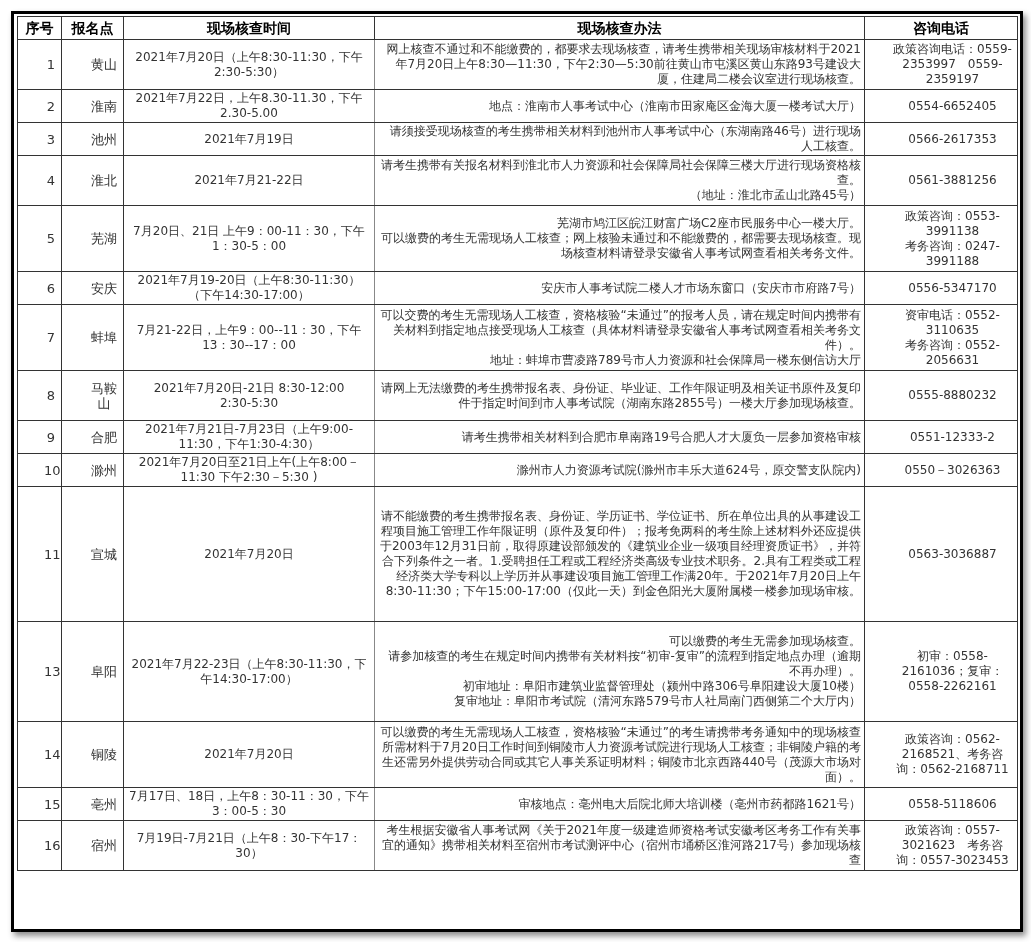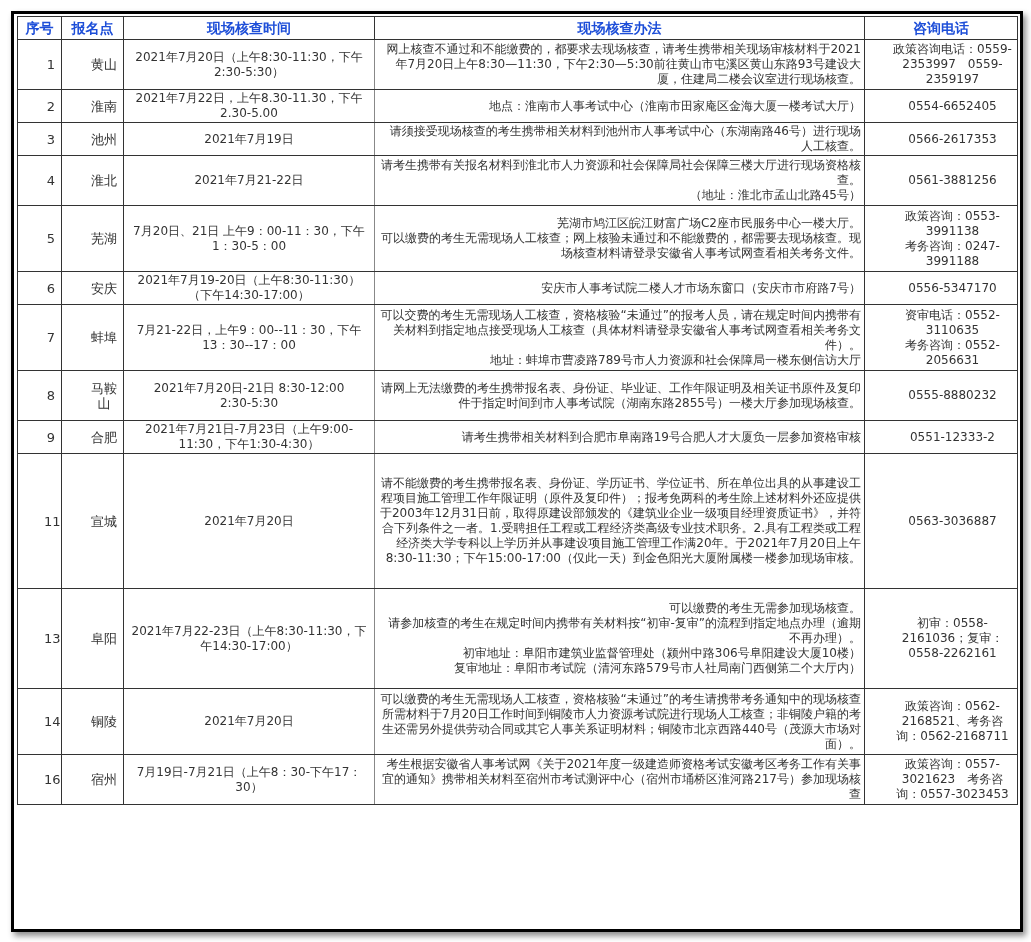--- a/index.html
+++ b/index.html
@@ -6,21 +6,21 @@
   body { width: 1031px; height: 942px; position: relative; overflow: hidden;
          font-family: "DejaVu Sans", "Liberation Sans", sans-serif; }
   .frame {
     position: absolute; left: 11px; top: 11px; width: 1012px; height: 921px;
     border: 3px solid #000; box-sizing: border-box; background: #fff;
     box-shadow: 3px 4px 6px rgba(0,0,0,0.45);
     padding: 2px 3px 0 3px;
   }
   table { border-collapse: collapse; width: 1000px; table-layout: fixed; }
   th, td { border: 1px solid #333; color: #333; font-size: 12px; line-height: 15px; }
-  th { font-weight: bold; font-size: 14px; color: #1d4ed8; height: 22px; text-align: center; padding: 0; margin-left: 7px; }
+  th { font-weight: bold; font-size: 14px; color: #000000; height: 22px; text-align: center; padding: 0; margin-left: 7px; }
   td { padding: 1px 3px; vertical-align: middle; }
   td.c { text-align: center; padding-left: 26px; }
   td.l { text-align: right; white-space: pre-line; }
   td.time { text-align: center; border-left-color: #888; border-right-color: #888; }
   td.name, td.idx { font-size: 13px; }
   .col-idx { width: 44px; } .col-name { width: 62px; } .col-time { width: 251px; }
   .col-method { width: 490px; } .col-phone { width: 153px; }
 </style>
 </head>
 <body>
@@ -106,20 +106,27 @@
           <td class="l">请网上无法缴费的考生携带报名表、身份证、毕业证、工作年限证明及相关证书原件及复印件于指定时间到市人事考试院（湖南东路2855号）一楼大厅参加现场核查。</td>
           <td class="c" style="white-space: pre-line;">0555-8880232</td>
         </tr>
         <tr style="height: 33px;">
           <td class="c idx">9</td>
           <td class="c name">合肥</td>
           <td class="time" style="white-space: pre-line;">2021年7月21日-7月23日（上午9:00-11:30，下午1:30-4:30）</td>
           <td class="l">请考生携带相关材料到合肥市阜南路19号合肥人才大厦负一层参加资格审核</td>
           <td class="c" style="white-space: pre-line;">0551-12333-2</td>
         </tr>
+        <tr style="height: 33px;">
+          <td class="c idx">10</td>
+          <td class="c name">滁州</td>
+          <td class="time" style="white-space: pre-line;">2021年7月20日至21日上午(上午8:00－11:30 下午2:30－5:30 )</td>
+          <td class="l">滁州市人力资源考试院(滁州市丰乐大道624号，原交警支队院内)</td>
+          <td class="c" style="white-space: pre-line;">0550－3026363</td>
+        </tr>
         <tr style="height: 135px;">
           <td class="c idx">11</td>
           <td class="c name">宣城</td>
           <td class="time" style="white-space: pre-line;">2021年7月20日</td>
           <td class="l">请不能缴费的考生携带报名表、身份证、学历证书、学位证书、所在单位出具的从事建设工程项目施工管理工作年限证明（原件及复印件）；报考免两科的考生除上述材料外还应提供于2003年12月31日前，取得原建设部颁发的《建筑业企业一级项目经理资质证书》，并符合下列条件之一者。1.受聘担任工程或工程经济类高级专业技术职务。2.具有工程类或工程经济类大学专科以上学历并从事建设项目施工管理工作满20年。于2021年7月20日上午8:30-11:30；下午15:00-17:00（仅此一天）到金色阳光大厦附属楼一楼参加现场审核。</td>
           <td class="c" style="white-space: pre-line;">0563-3036887</td>
         </tr>
         <tr style="height: 100px;">
           <td class="c idx">13</td>
           <td class="c name">阜阳</td>
@@ -130,20 +137,27 @@
 复审地址：阜阳市考试院（清河东路579号市人社局南门西侧第二个大厅内）</td>
           <td class="c" style="white-space: pre-line; margin-left: 23px;">初审：0558-2161036；复审：0558-2262161</td>
         </tr>
         <tr style="height: 66px;">
           <td class="c idx">14</td>
           <td class="c name">铜陵</td>
           <td class="time" style="white-space: pre-line;">2021年7月20日</td>
           <td class="l">可以缴费的考生无需现场人工核查，资格核验“未通过”的考生请携带考务通知中的现场核查所需材料于7月20日工作时间到铜陵市人力资源考试院进行现场人工核查；非铜陵户籍的考生还需另外提供劳动合同或其它人事关系证明材料；铜陵市北京西路440号（茂源大市场对面）。</td>
           <td class="c" style="white-space: pre-line;">政策咨询：0562-2168521、考务咨询：0562-2168711</td>
         </tr>
+        <tr style="height: 33px;">
+          <td class="c idx">15</td>
+          <td class="c name">亳州</td>
+          <td class="time" style="white-space: pre-line;">7月17日、18日，上午8：30-11：30，下午3：00-5：30</td>
+          <td class="l">审核地点：亳州电大后院北师大培训楼（亳州市药都路1621号）</td>
+          <td class="c" style="white-space: pre-line;">0558-5118606</td>
+        </tr>
         <tr style="height: 50px;">
           <td class="c idx">16</td>
           <td class="c name">宿州</td>
           <td class="time" style="white-space: pre-line;">7月19日-7月21日（上午8：30-下午17：30）</td>
           <td class="l">考生根据安徽省人事考试网《关于2021年度一级建造师资格考试安徽考区考务工作有关事宜的通知》携带相关材料至宿州市考试测评中心（宿州市埇桥区淮河路217号）参加现场核查</td>
           <td class="c" style="white-space: pre-line;">政策咨询：0557-3021623　考务咨询：0557-3023453</td>
         </tr>
       </tbody>
   </table>
 </div>

